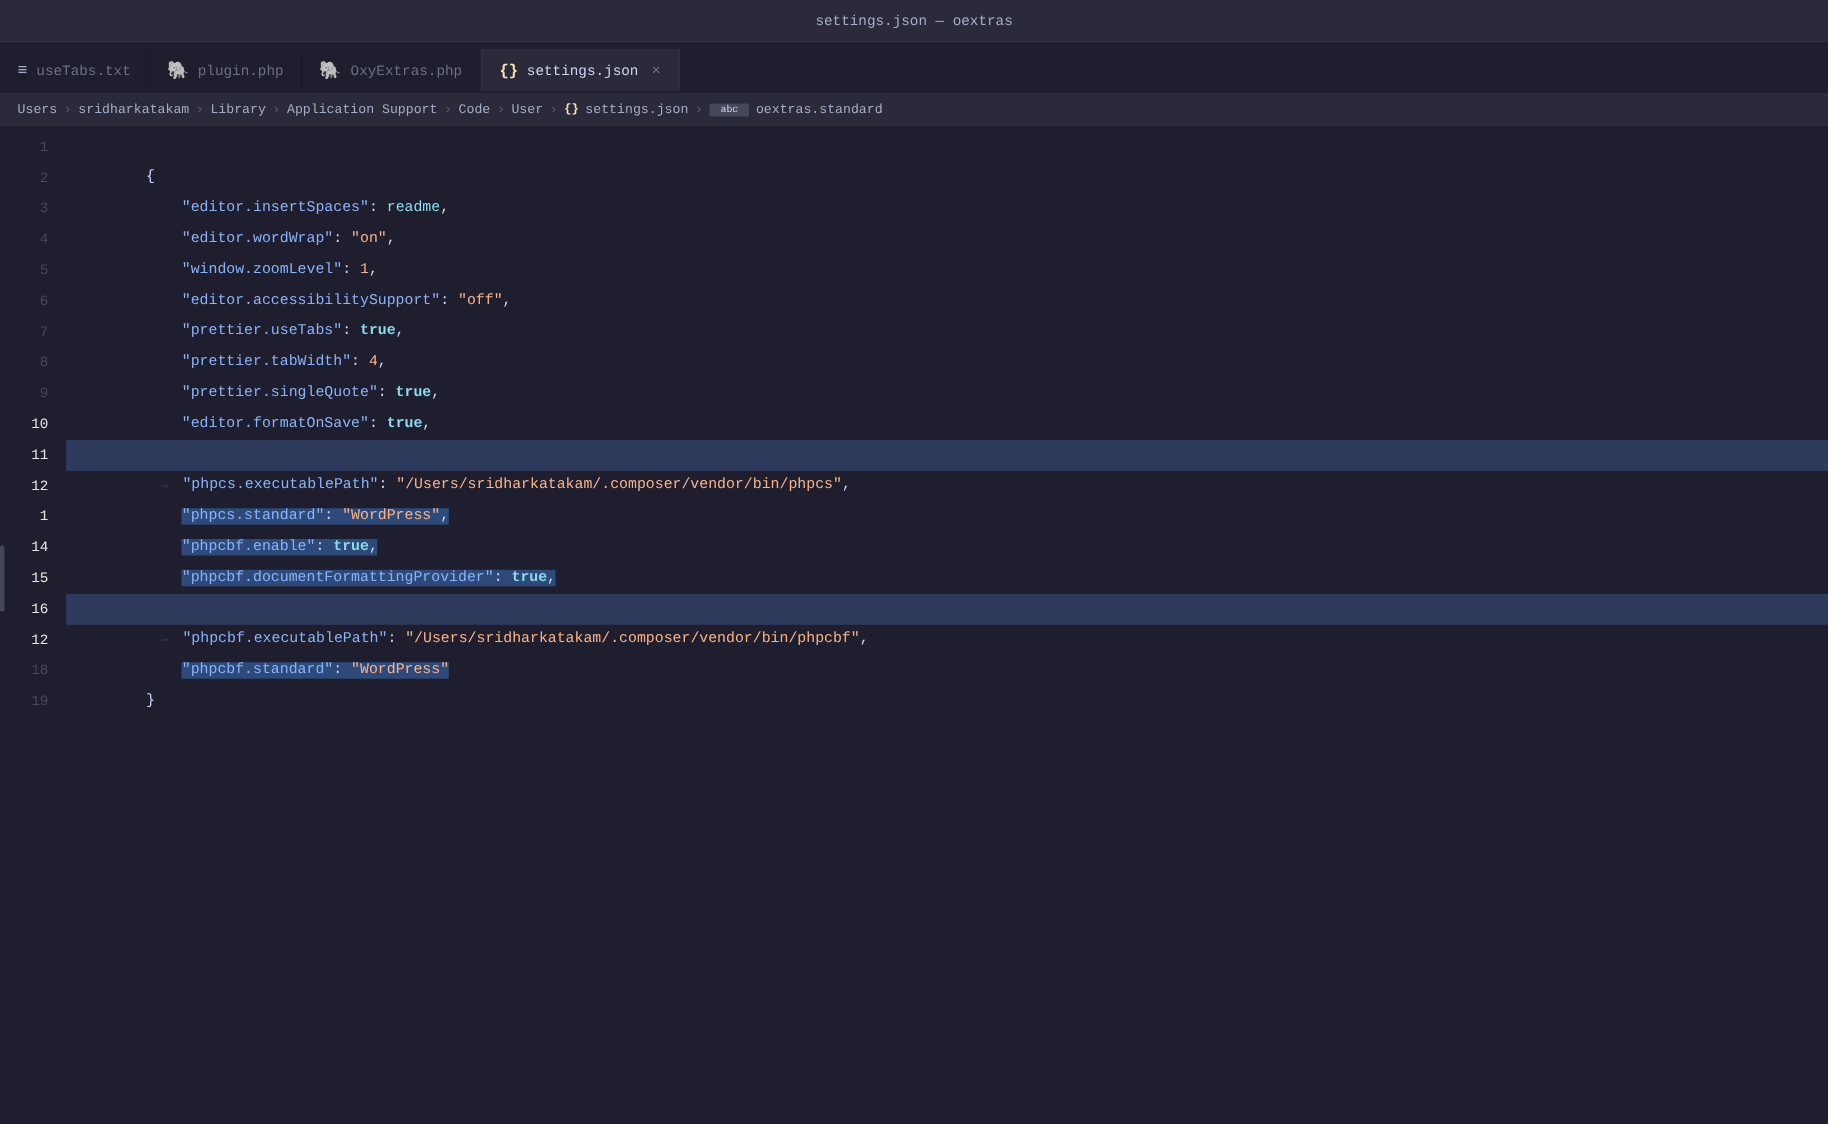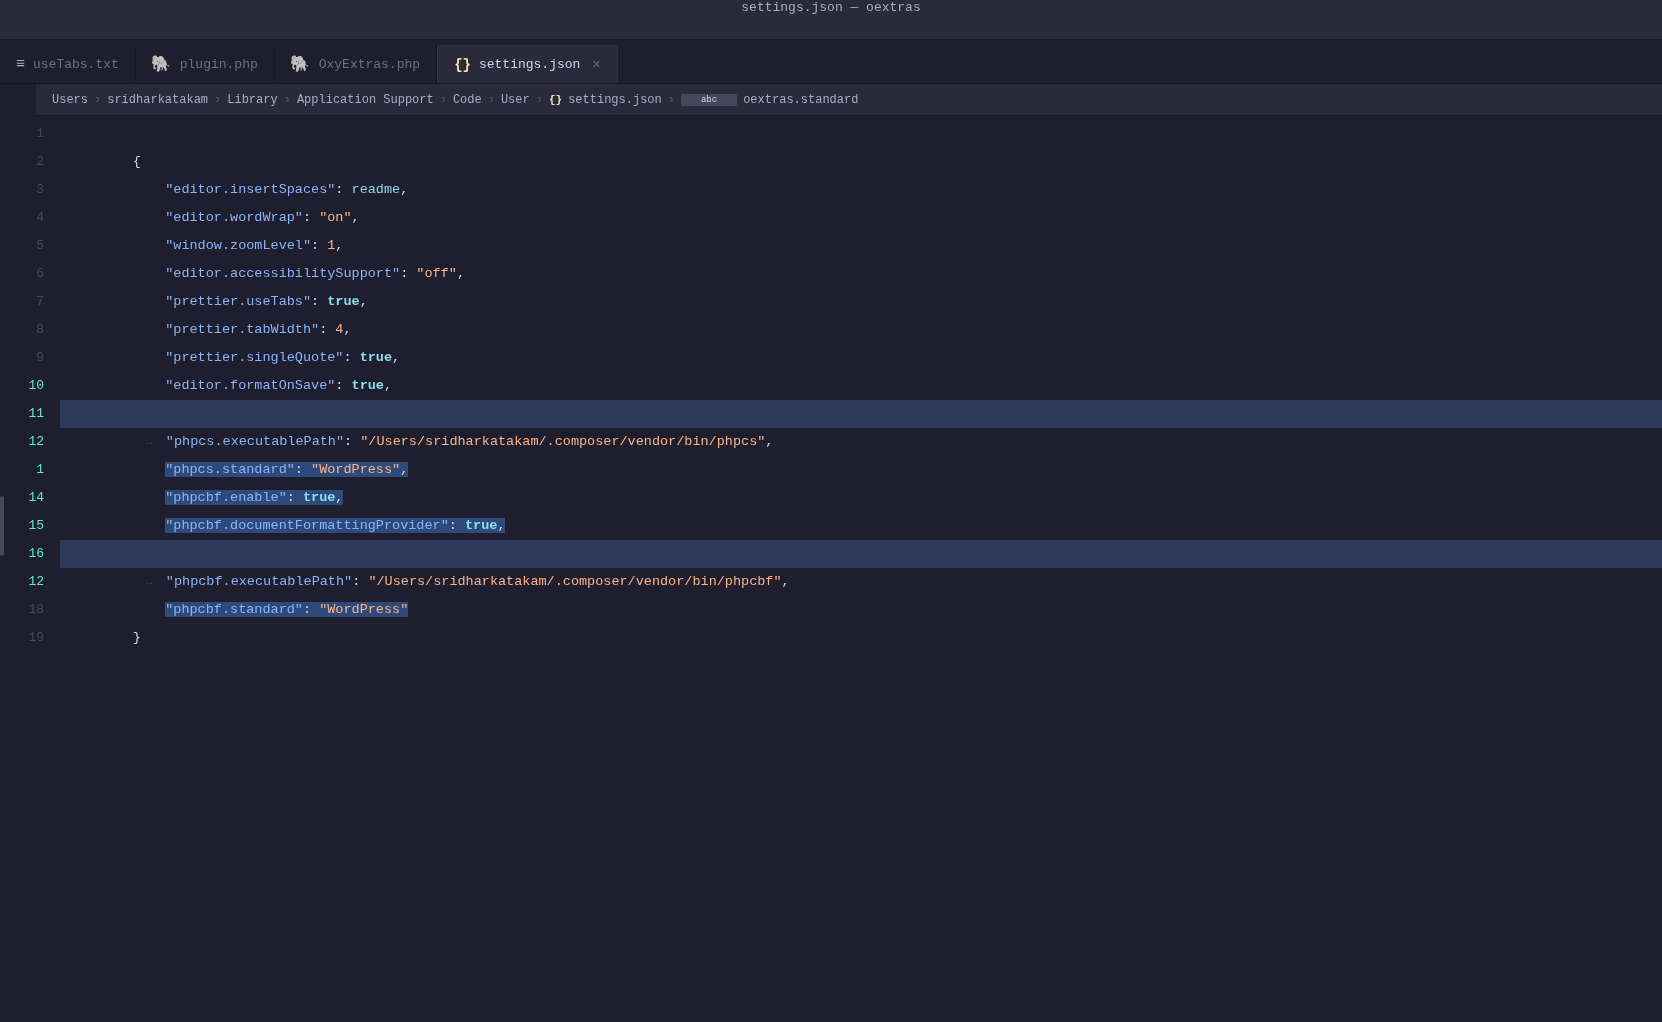--- a/index.html
+++ b/index.html
@@ -11,21 +11,21 @@
       height: 1022px;
       overflow: hidden;
       color: #cdd6f4;
     }
 
     
     .title-bar {
       background: #2a2a3a;
       height: 40px;
       display: flex;
-      align-items: flex-start;
+      align-items: center;
       justify-content: center;
       border-bottom: 1px solid #181825;
     }
 
     .title-bar-text {
       color: #a6adc8;
       font-size: 13px;
     }
 
     
@@ -88,32 +88,31 @@
     .breadcrumb {
       background: #2a2a3a;
       height: 32px;
       display: flex;
       align-items: center;
       padding: 0 16px;
       font-size: 12px;
       color: #a6adc8;
       gap: 6px;
       border-bottom: 1px solid #181825;
-      margin-left: 36px;
     }
 
     .breadcrumb-sep {
       color: #585b70;
     }
 
     .breadcrumb-icon-abc {
       background: #45475a;
       color: #cdd6f4;
       font-size: 9px;
-      padding: 1px 20px;
+      padding: 1px 10px;
       border-radius: 2px;
     }
 
     
     .editor {
       background: #1e1e2e;
       height: calc(1022px - 40px - 44px - 32px);
       overflow: hidden;
       display: flex;
     }
@@ -128,21 +127,21 @@
     }
 
     .line-number {
       height: 28px;
       line-height: 28px;
       font-size: 13px;
       color: #45475a;
     }
 
     .line-number.active {
-      color: #5eead4;
+      color: #e5e5e5;
       text-align: right;
     }
 
     .code-area {
       flex: 1;
       padding-top: 4px;
       overflow: hidden;
     }
 
     .code-line {

